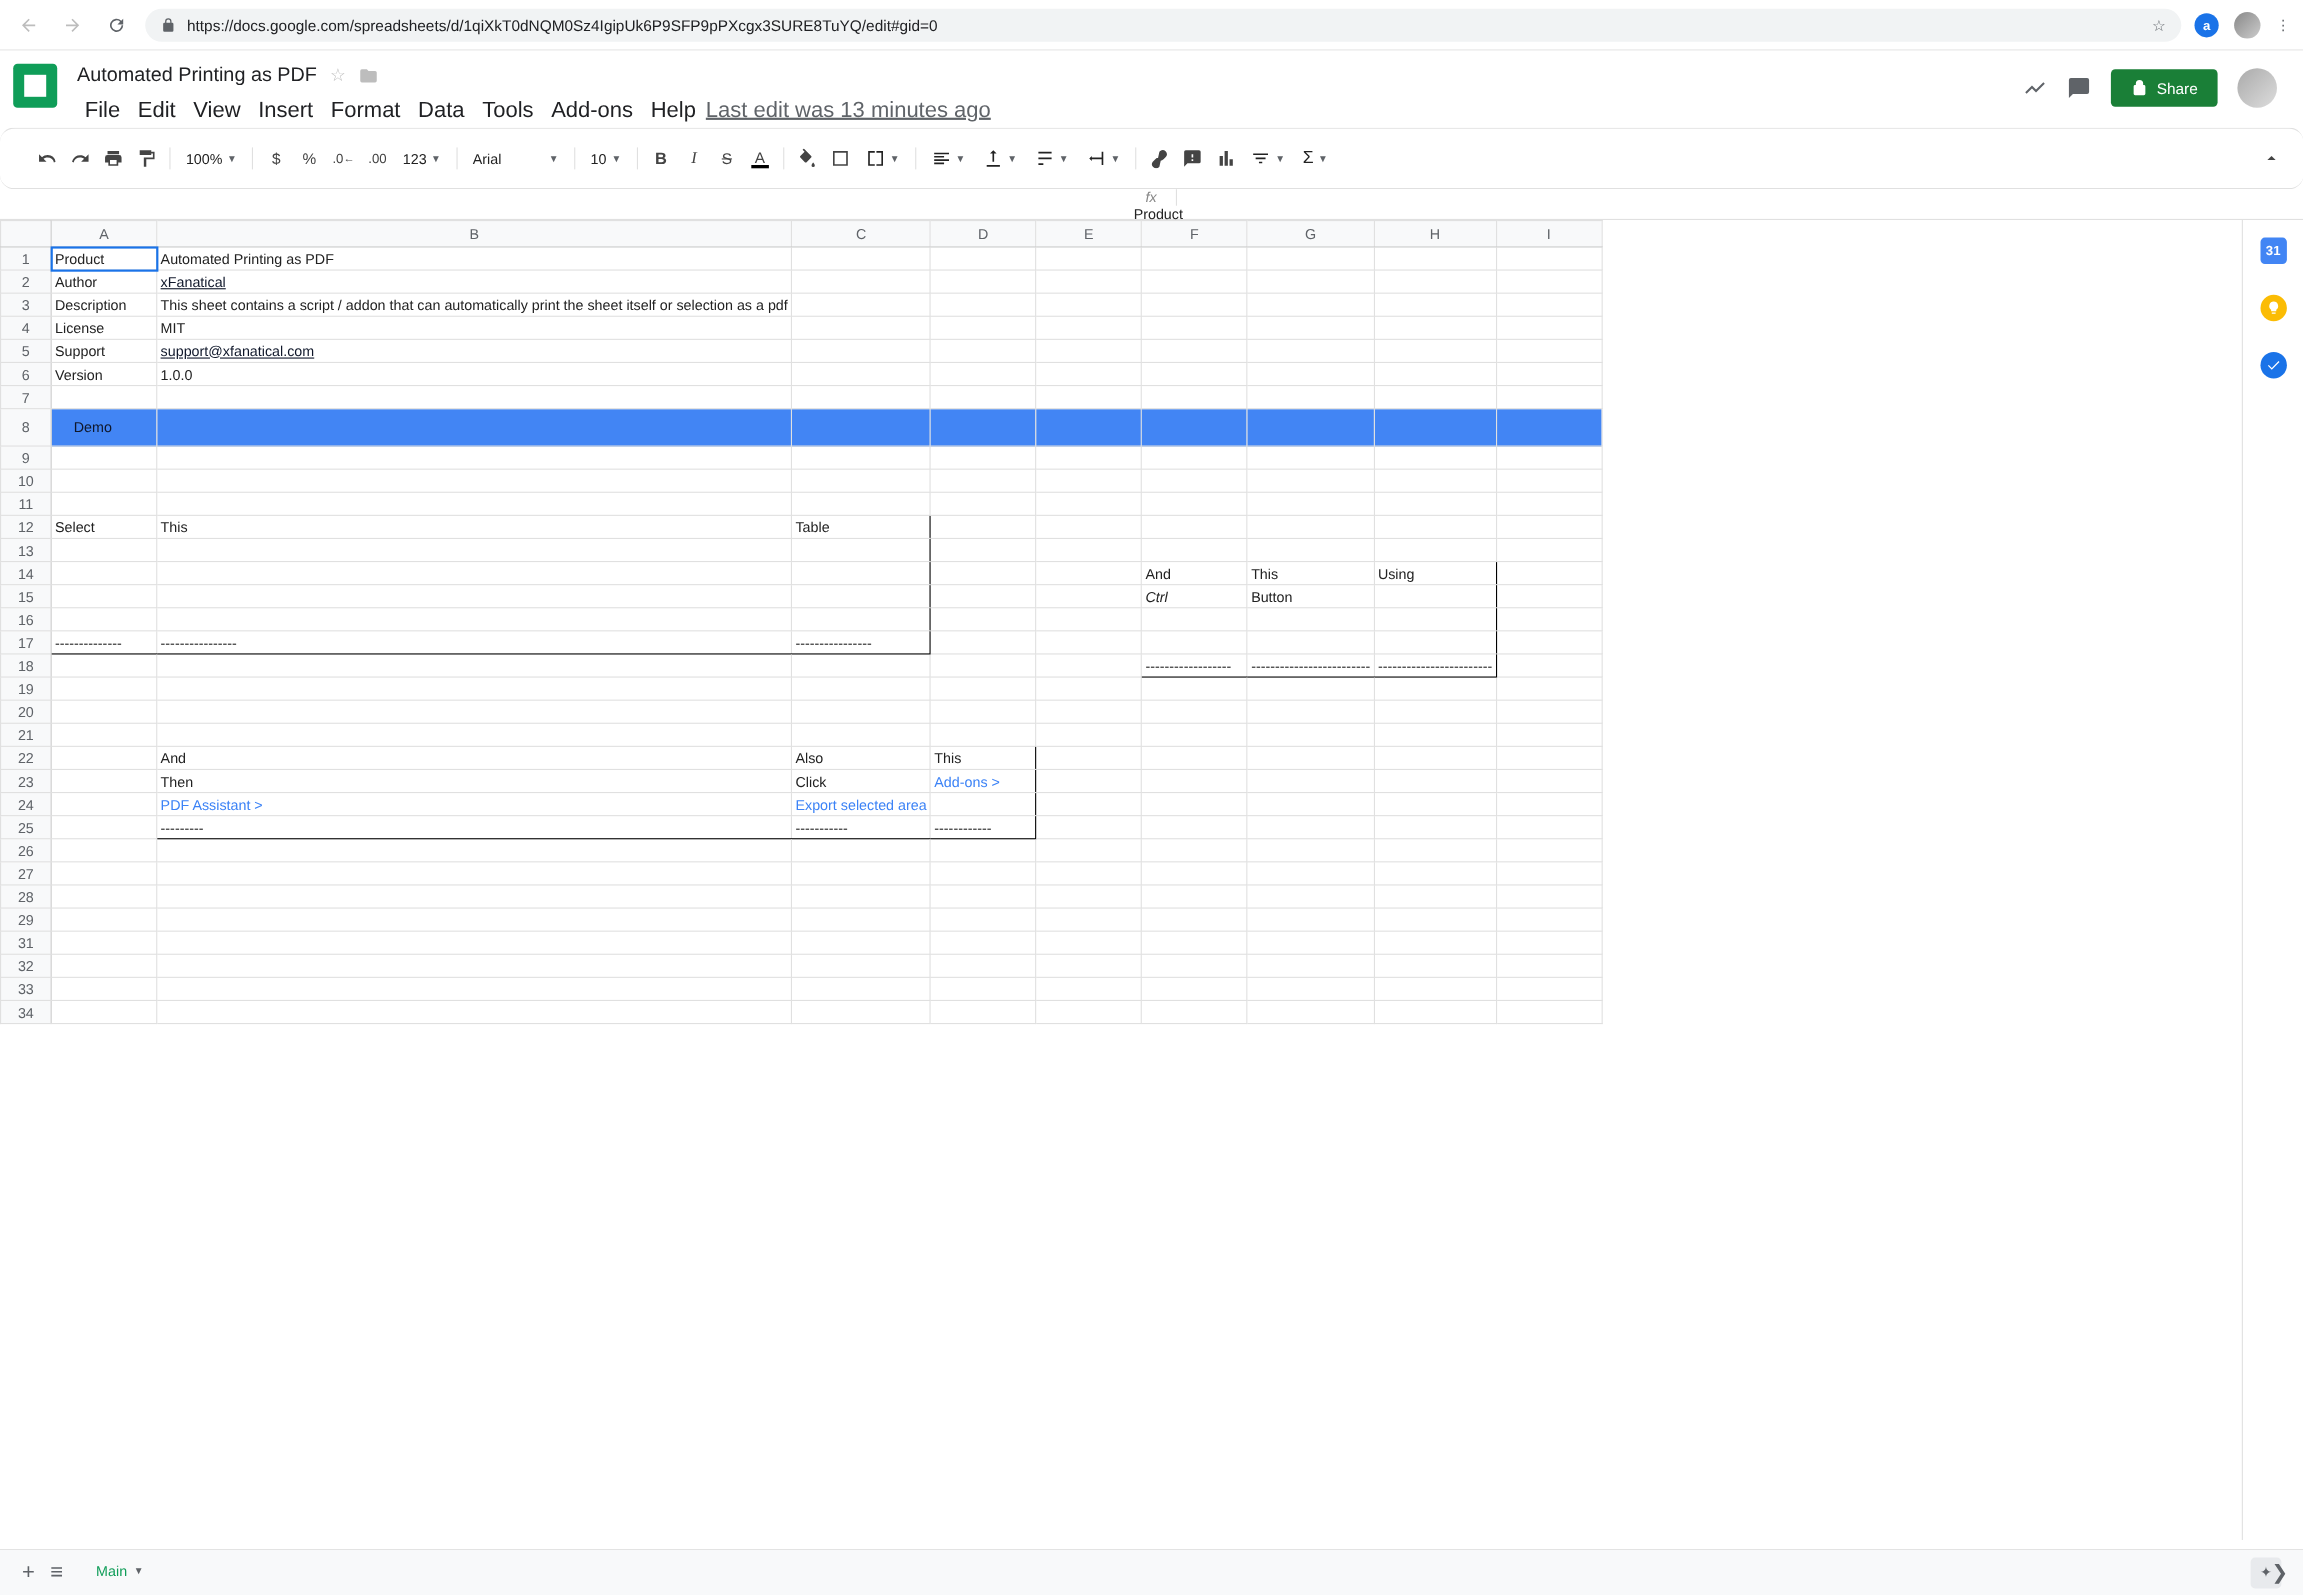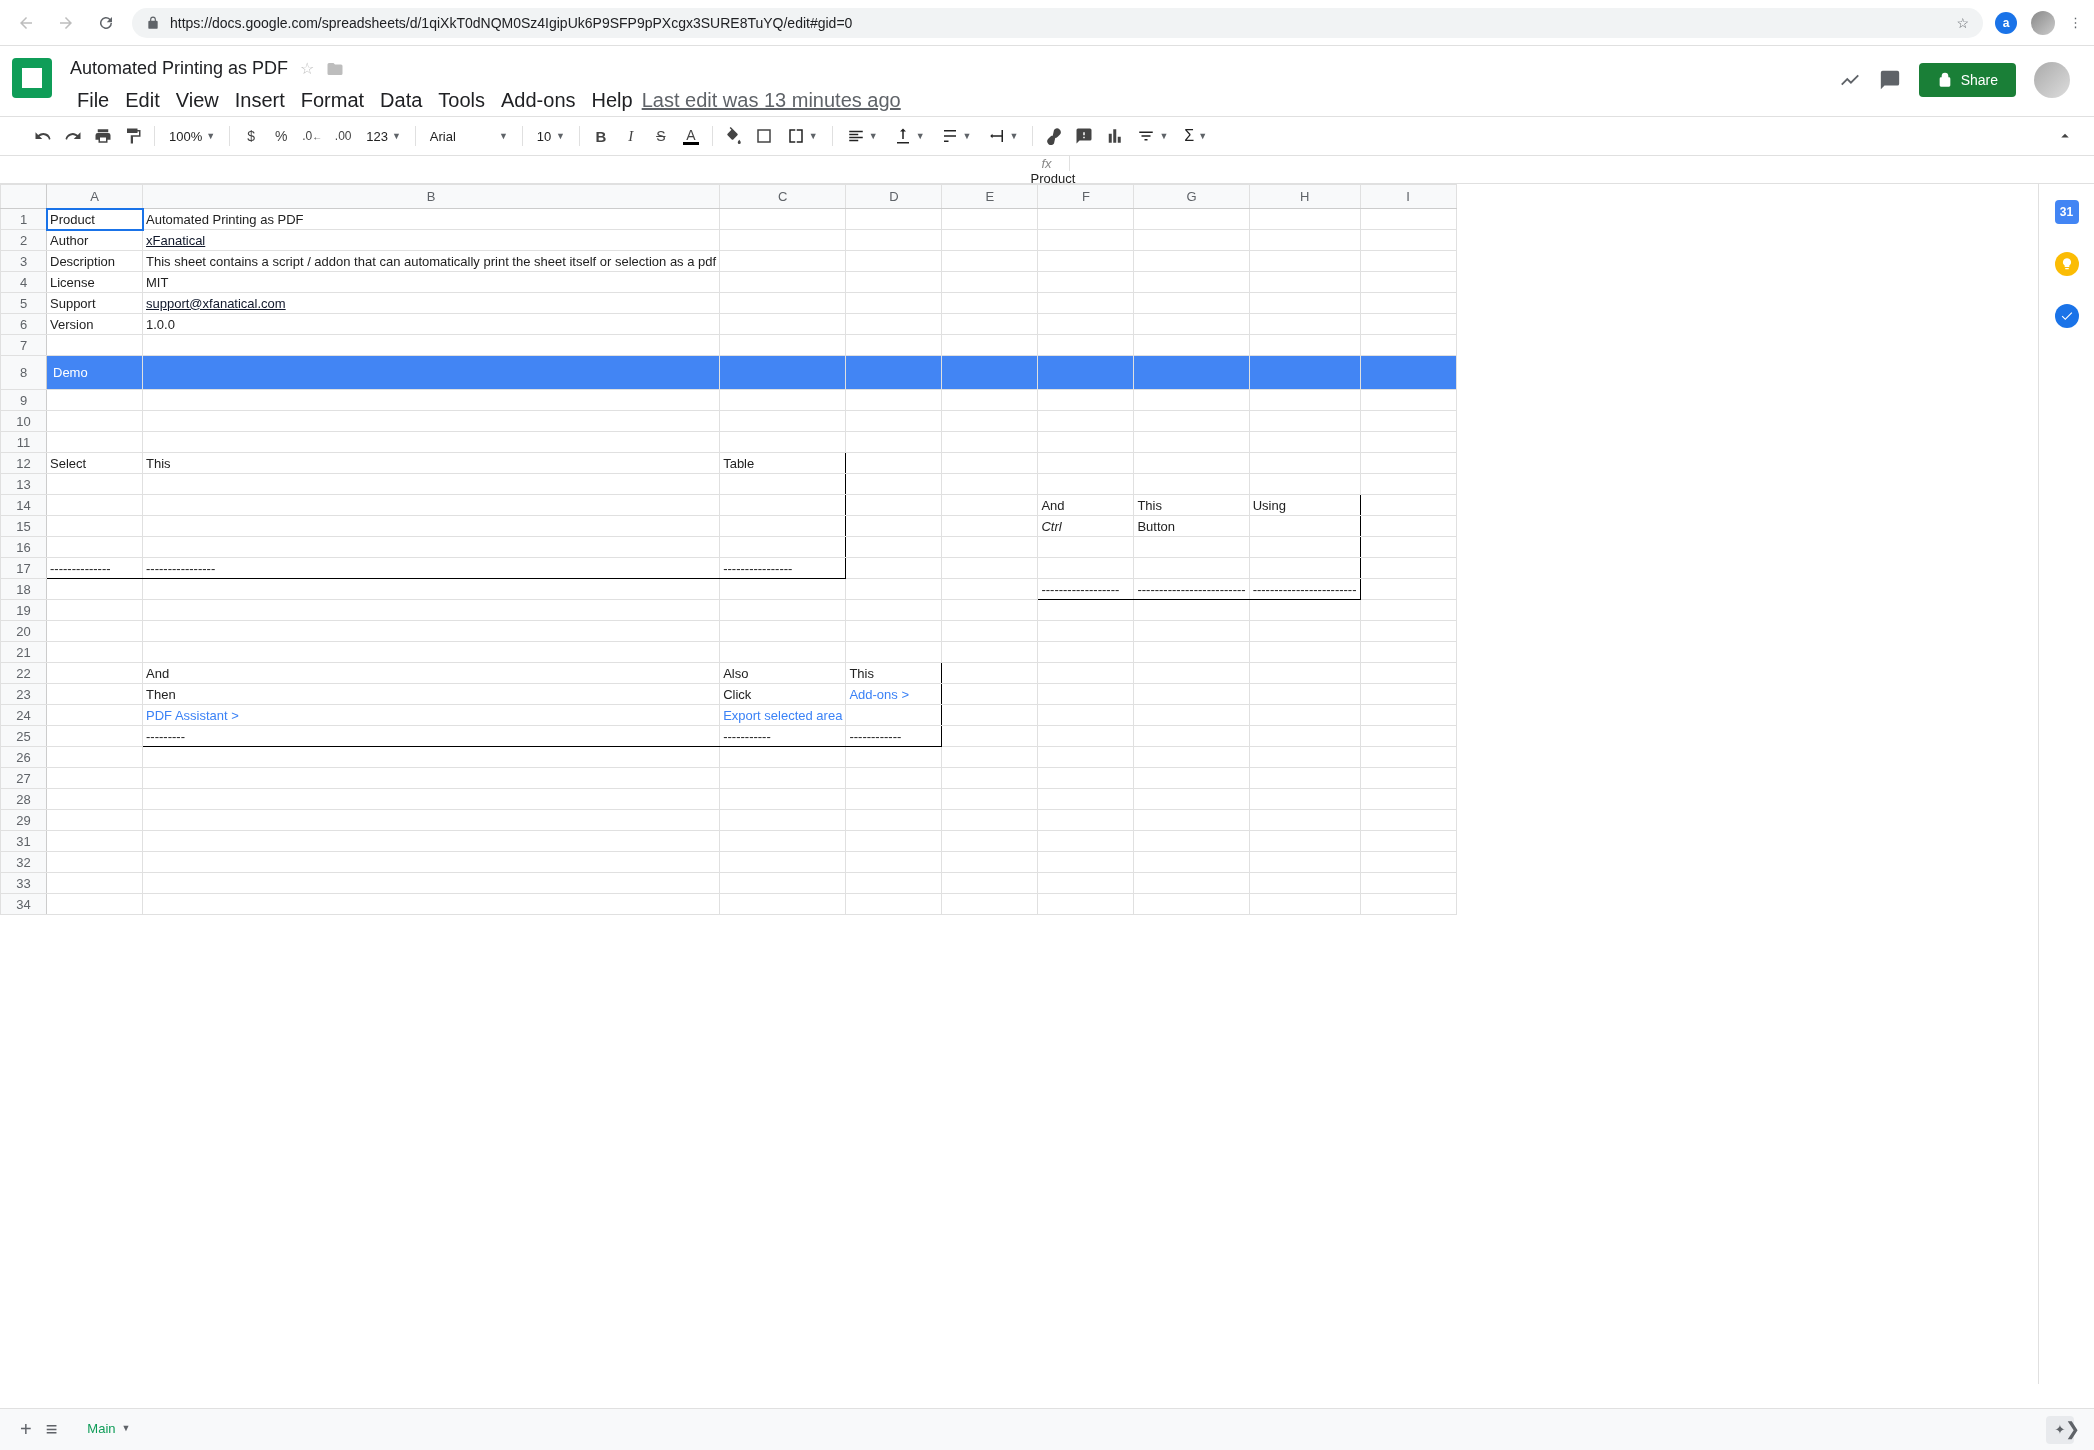--- a/index.html
+++ b/index.html
@@ -26,21 +26,21 @@
     .star-icon, .folder-icon { color: #bdbdbd; font-size: 16px; }
     .menu-row { display: flex; align-items: center; gap: 2px; margin-left: 6px; margin-top: 6px; font-size: 20px; color: #202124; }
     .menu-item { padding: 4px 7px; cursor: pointer; border-radius: 4px; }
     .last-edit { color: #5f6368; margin-left: 0; text-decoration: underline; cursor: pointer; }
     .header-right { display: flex; align-items: center; gap: 18px; padding-right: 8px; padding-top: 8px; }
     .share-btn { background: #1a7f37; color: #fff; padding: 9px 18px; border-radius: 4px; font-weight: 500; font-size: 14px; display: flex; align-items: center; gap: 8px; cursor: pointer; }
     .user-avatar { width: 36px; height: 36px; border-radius: 50%; background: linear-gradient(135deg, #aaa, #ddd); }
     .hdr-icon { color: #5f6368; font-size: 20px; cursor:pointer; }
     
     
-    .toolbar { height: 40px; border-top: 1px solid #e0e0e0; border-bottom: 1px solid #e0e0e0; background: #fff; display: flex; align-items: center; padding: 0 16px 0 30px; gap: 4px; }
+    .toolbar { height: 56px; border-top: 1px solid #e0e0e0; border-bottom: 1px solid #e0e0e0; background: #fff; display: flex; align-items: center; padding: 0 16px 0 30px; gap: 4px; border-radius: 13px; }
     .tb-btn { min-width: 26px; height: 26px; display: flex; align-items: center; justify-content: center; color: #444; cursor: pointer; border-radius: 2px; padding: 0 4px; font-size: 14px; }
     .tb-sep { width: 1px; height: 20px; background: #e0e0e0; margin: 0 4px; }
     .tb-select { display: flex; align-items: center; gap: 4px; padding: 0 6px; cursor:pointer; }
     .tb-caret { font-size: 9px; color: #5f6368; }
     .tb-bold { font-weight: bold; font-size: 15px; }
     .tb-italic { font-style: italic; font-family: serif; font-size: 15px; }
     .tb-strike { text-decoration: line-through; font-size: 14px; }
     .tb-textcolor { display:flex; flex-direction:column; align-items:center; line-height:1; }
     .tb-textcolor .underline { width: 16px; height: 3px; background: #000; }
     .tb-collapse { margin-left: auto; }
@@ -62,21 +62,21 @@
     
     table.sheet { border-collapse: collapse; table-layout: fixed; }
     table.sheet th, table.sheet td { border: 1px solid #e0e0e0; font-weight: normal; font-size: 13px; font-family: Arial; }
     .corner { width: 46px; height: 24px; background: #f8f9fa; border-right: 1px solid #ccc !important; border-bottom: 1px solid #ccc !important; }
     .col-hdr { height: 24px; background: #f8f9fa; text-align: center; color: #5f6368; font-size: 11px; cursor:pointer; border-bottom: 1px solid #ccc !important; }
     .row-hdr { width: 46px; background: #f8f9fa; text-align: center; color: #5f6368; font-size: 11px; cursor:pointer; border-right: 1px solid #ccc !important; }
     .cell { height: 21px; padding: 2px 3px; vertical-align: middle; overflow: visible; white-space: nowrap; }
     .cell.selected { outline: 2px solid #1a73e8; outline-offset: -1px; background: #fff; }
     .c-bold { font-weight: bold; }
     .c-link { color: #0f172a; text-decoration: underline; cursor:pointer; }
-    .c-demo { background: #4285f4; color: #ffffff; font-size: 20px; font-weight: bold; padding: 6px 6px; height: 34px; }
+    .c-demo { background: #4285f4; color: #0f172a; font-size: 20px; font-weight: bold; padding: 6px 20px; height: 34px; }
     .c-red { color: #3b82f6; }
     .c-italic { font-style: italic; }
     
     
     .w-A { width: 96px; } .w-B { width: 96px; } .w-C { width: 96px; } .w-D { width: 96px; }
     .w-E { width: 96px; } .w-F { width: 96px; } .w-G { width: 96px; } .w-H { width: 96px; } .w-I { width: 96px; }
 
     .b-top { border-top: 1px solid #000 !important; }
     .b-bot { border-bottom: 1px solid #000 !important; }
     .b-left { border-left: 1px solid #000 !important; }

